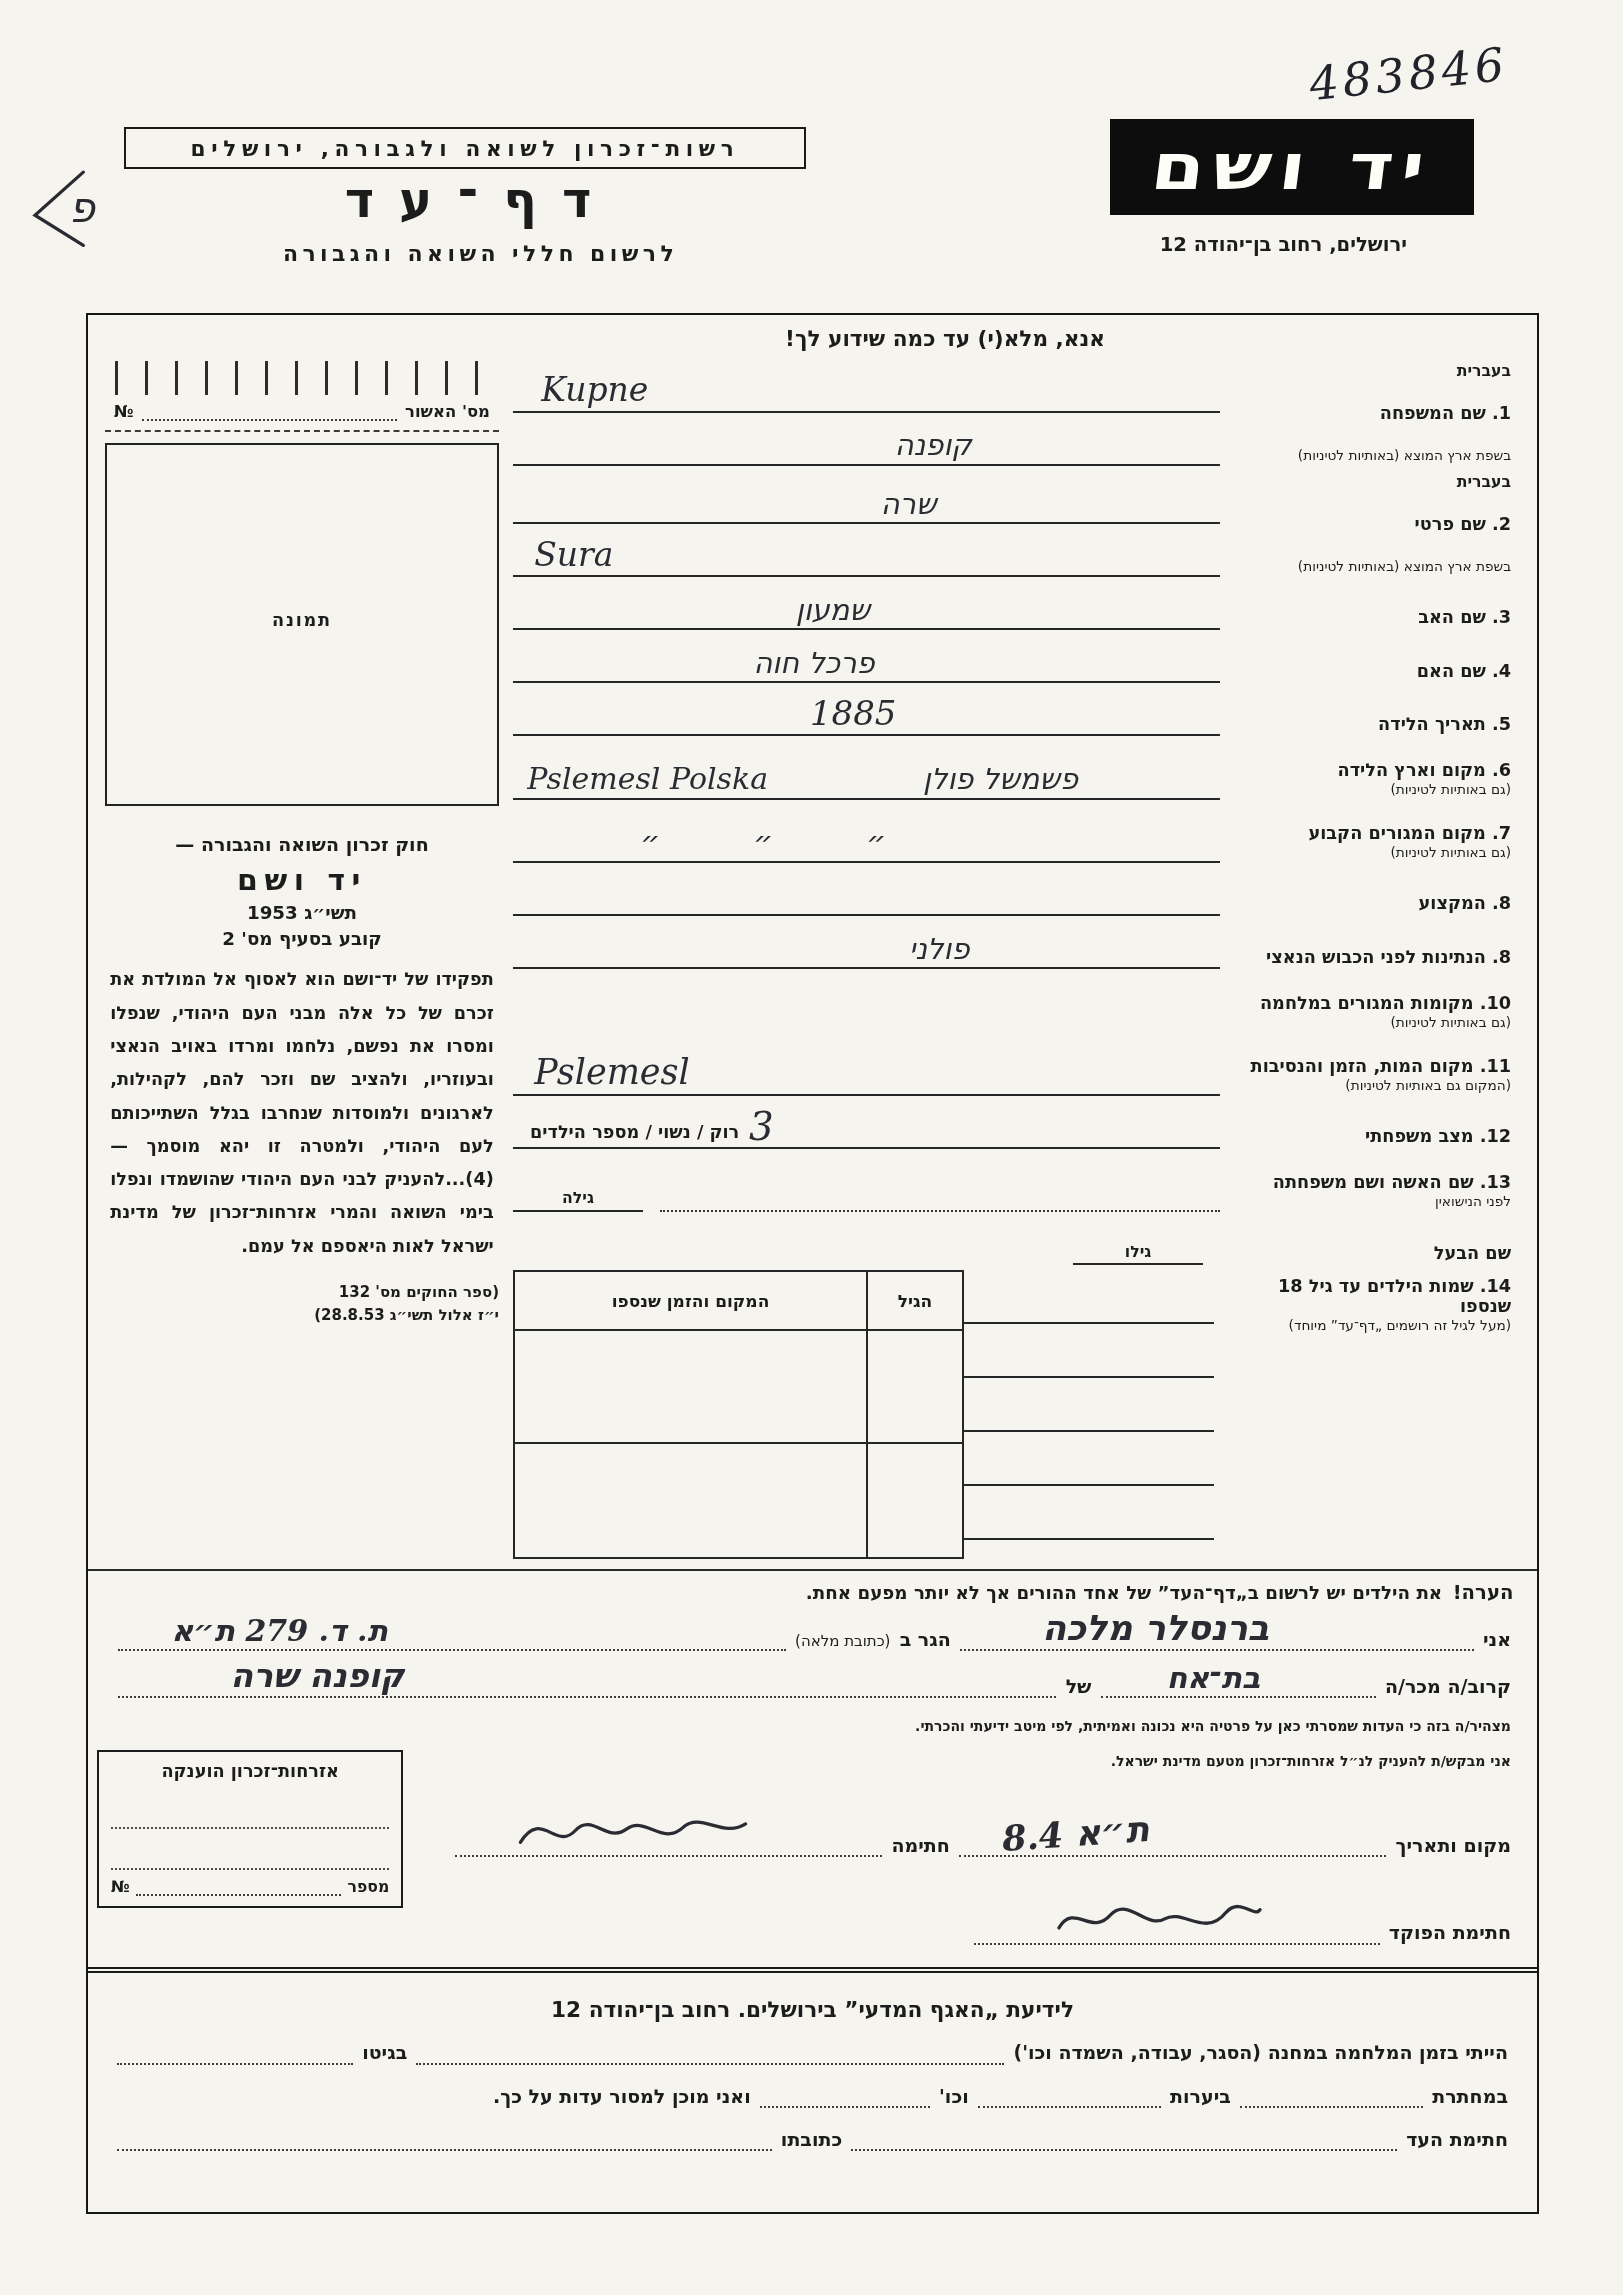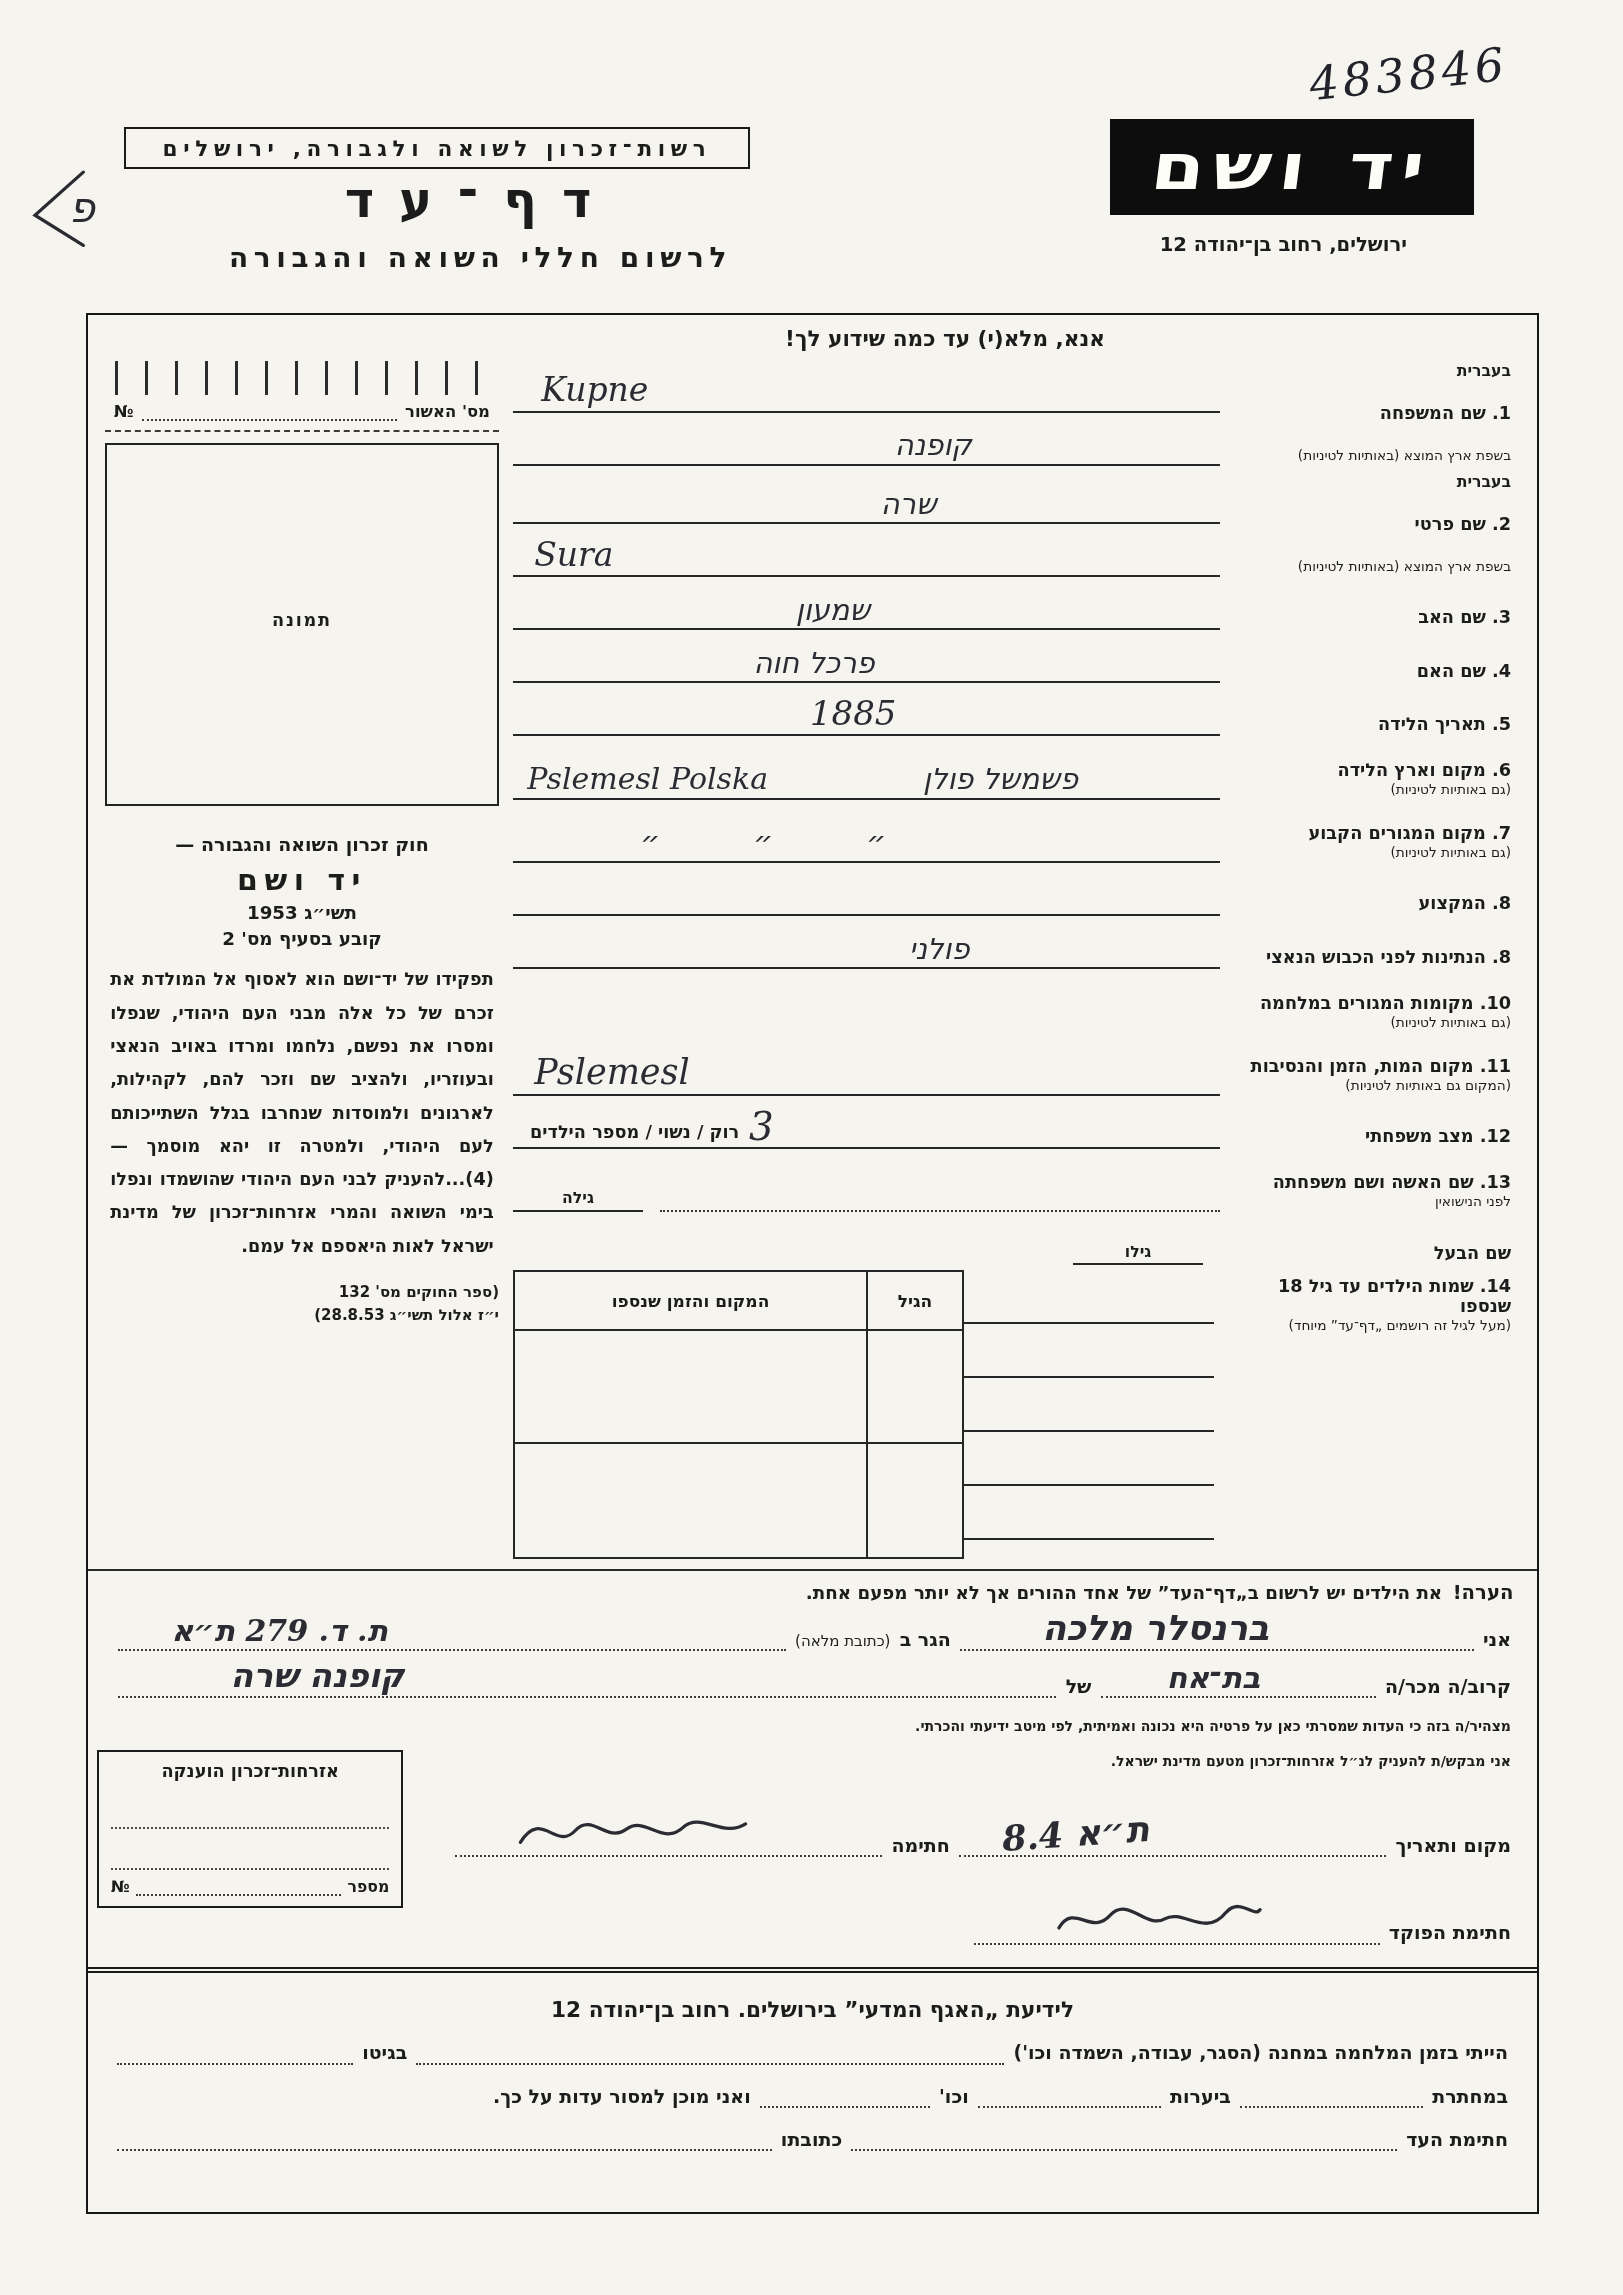--- a/index.html
+++ b/index.html
@@ -17,31 +17,31 @@
 
   
   .serial {
     position: absolute; top: 47px; right: 115px;
     font-family: "DejaVu Serif", serif; font-style: italic;
     font-size: 46px; letter-spacing: 3.9px; color: #22222b;
     transform: rotate(-6deg); direction: ltr;
   }
   .corner-mark { position: absolute; top: 164px; left: 18.3px; }
   .org-box {
-    position: absolute; top: 127px; left: 124px; width: 626px;
+    position: absolute; top: 127px; left: 124px; width: 682px;
     border: 2px solid #1a1a1a; padding: 6.5px 3.9px;
     text-align: center; font-weight: bold; font-size: 21.6px; letter-spacing: 0.26em;
   }
   .form-title {
     position: absolute; top: 171px; left: 124px; width: 713px;
     text-align: center; font-weight: bold; font-size: 50px; letter-spacing: 0.5em;
   }
   .form-subtitle {
     position: absolute; top: 241px; left: 124px; width: 713px;
-    text-align: center; font-weight: bold; font-size: 28px; letter-spacing: 0.2em;
+    text-align: center; font-weight: bold; font-size: 22px; letter-spacing: 0.2em;
   }
   .logo {
     position: absolute; top: 119px; right: 149px; width: 364px; height: 96px;
     background: #0d0d0d; display: flex; align-items: center; justify-content: center;
   }
   .logo span {
     color: #fdfdf8; font-weight: bold; font-size: 63px; letter-spacing: 6.5px;
     transform: scale(1.22,1.02) skewX(-6deg); white-space: nowrap;
   }
   .org-address { position: absolute; top: 233px; right: 216px; font-weight: bold; font-size: 19.6px; }

